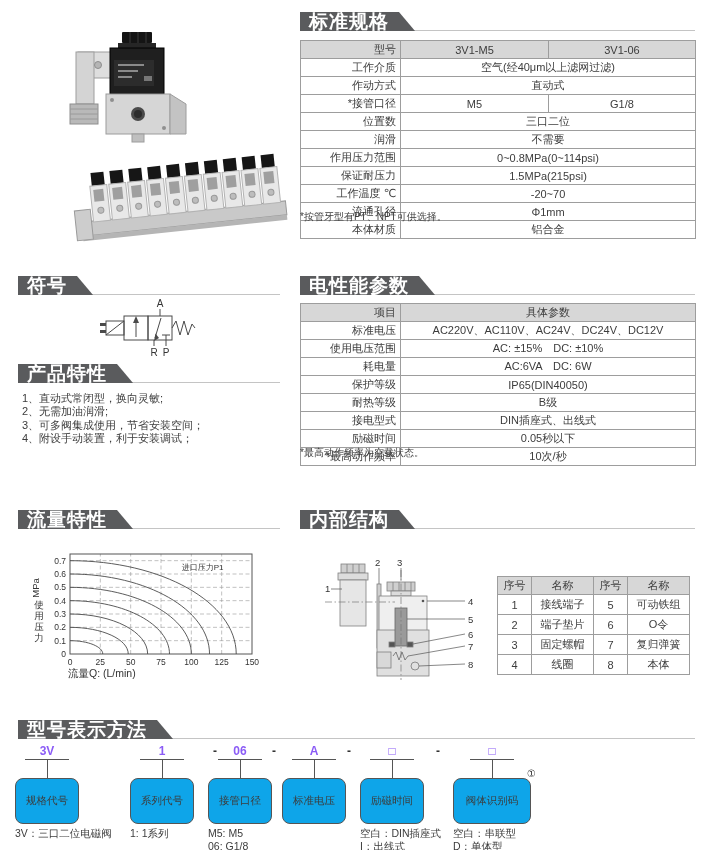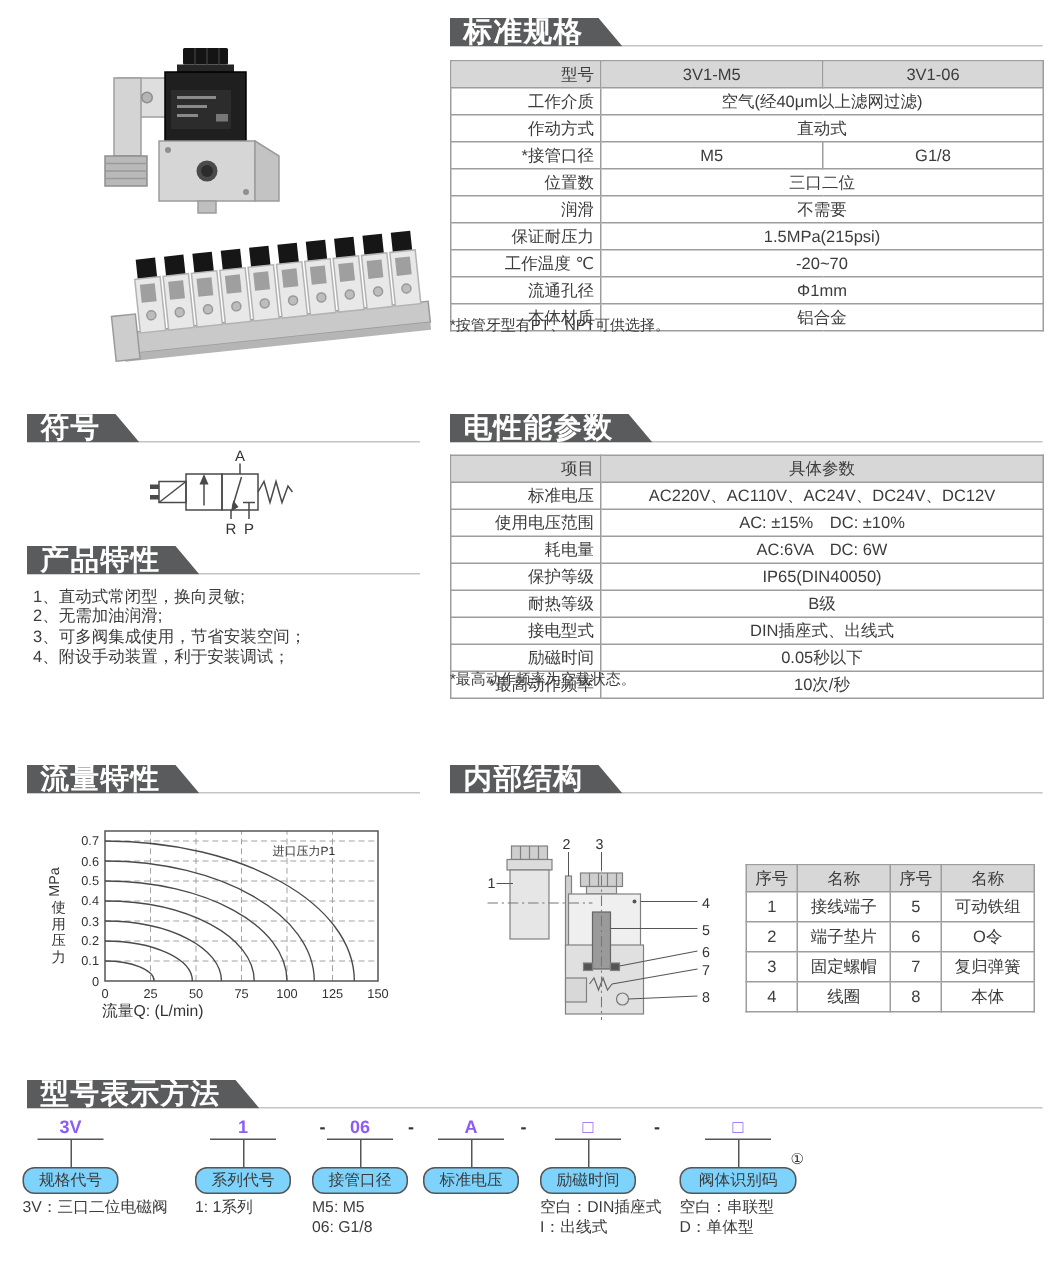--- a/index.html
+++ b/index.html
@@ -13,22 +13,22 @@
   .tbl td,.tbl th{border:1px solid #9d9d9d;padding:1px 4px;height:13px;text-align:center;
                   font-weight:normal;overflow:hidden;white-space:nowrap;}
   .tbl td.lbl{text-align:right;padding-left:6px;}
   .tbl tr.hdr td,.tbl tr.hdr th{background:#d7d7d7;}
   .fnote{position:absolute;font-size:10px;color:#3c3c3c;white-space:nowrap;}
   .features{position:absolute;font-size:11px;line-height:13.4px;white-space:nowrap;}
   .seg{position:absolute;top:744px;}
   .seg .code{text-align:center;font-weight:bold;font-size:12px;height:14px;line-height:14px;color:#8b5cf6;}
   .seg .bar{width:44px;margin:1px auto 0;border-bottom:1px solid #555;height:0;}
   .seg .vline{width:1px;height:18px;background:#555;margin:0 auto;}
-  .seg .bubble{border:1px solid #555;border-radius:8px;background:#7dd3fc;font-size:10.5px;
-               text-align:center;padding:1px 2px;white-space:nowrap;}
+  .seg .bubble{border:1px solid #555;border-radius:8px;background:#0ea5e9;font-size:10.5px;
+               text-align:center;padding:15px 2px;white-space:nowrap;}
   .seg .desc{margin-top:3px;font-size:10.5px;line-height:13px;white-space:nowrap;}
   .dash{position:absolute;top:744px;font-weight:bold;font-size:12px;color:#333;}
   .circ-note{position:absolute;font-size:10px;color:#333;}
   svg{position:absolute;overflow:visible;}
   svg text{font-family:"Liberation Sans","DejaVu Sans",sans-serif;}
 </style>
 </head>
 <body>
 
 <div class="page">
@@ -120,20 +120,24 @@
       <td>M5</td>
       <td>G1/8</td>
     </tr>
     <tr>
       <td class="lbl">位置数</td>
       <td colspan="2">三口二位</td>
     </tr>
     <tr>
       <td class="lbl">润滑</td>
       <td colspan="2">不需要</td>
+    </tr>
+    <tr>
+      <td class="lbl">作用压力范围</td>
+      <td colspan="2">0~0.8MPa(0~114psi)</td>
     </tr>
     <tr>
       <td class="lbl">保证耐压力</td>
       <td colspan="2">1.5MPa(215psi)</td>
     </tr>
     <tr>
       <td class="lbl">工作温度 ℃</td>
       <td colspan="2">-20~70</td>
     </tr>
     <tr>

